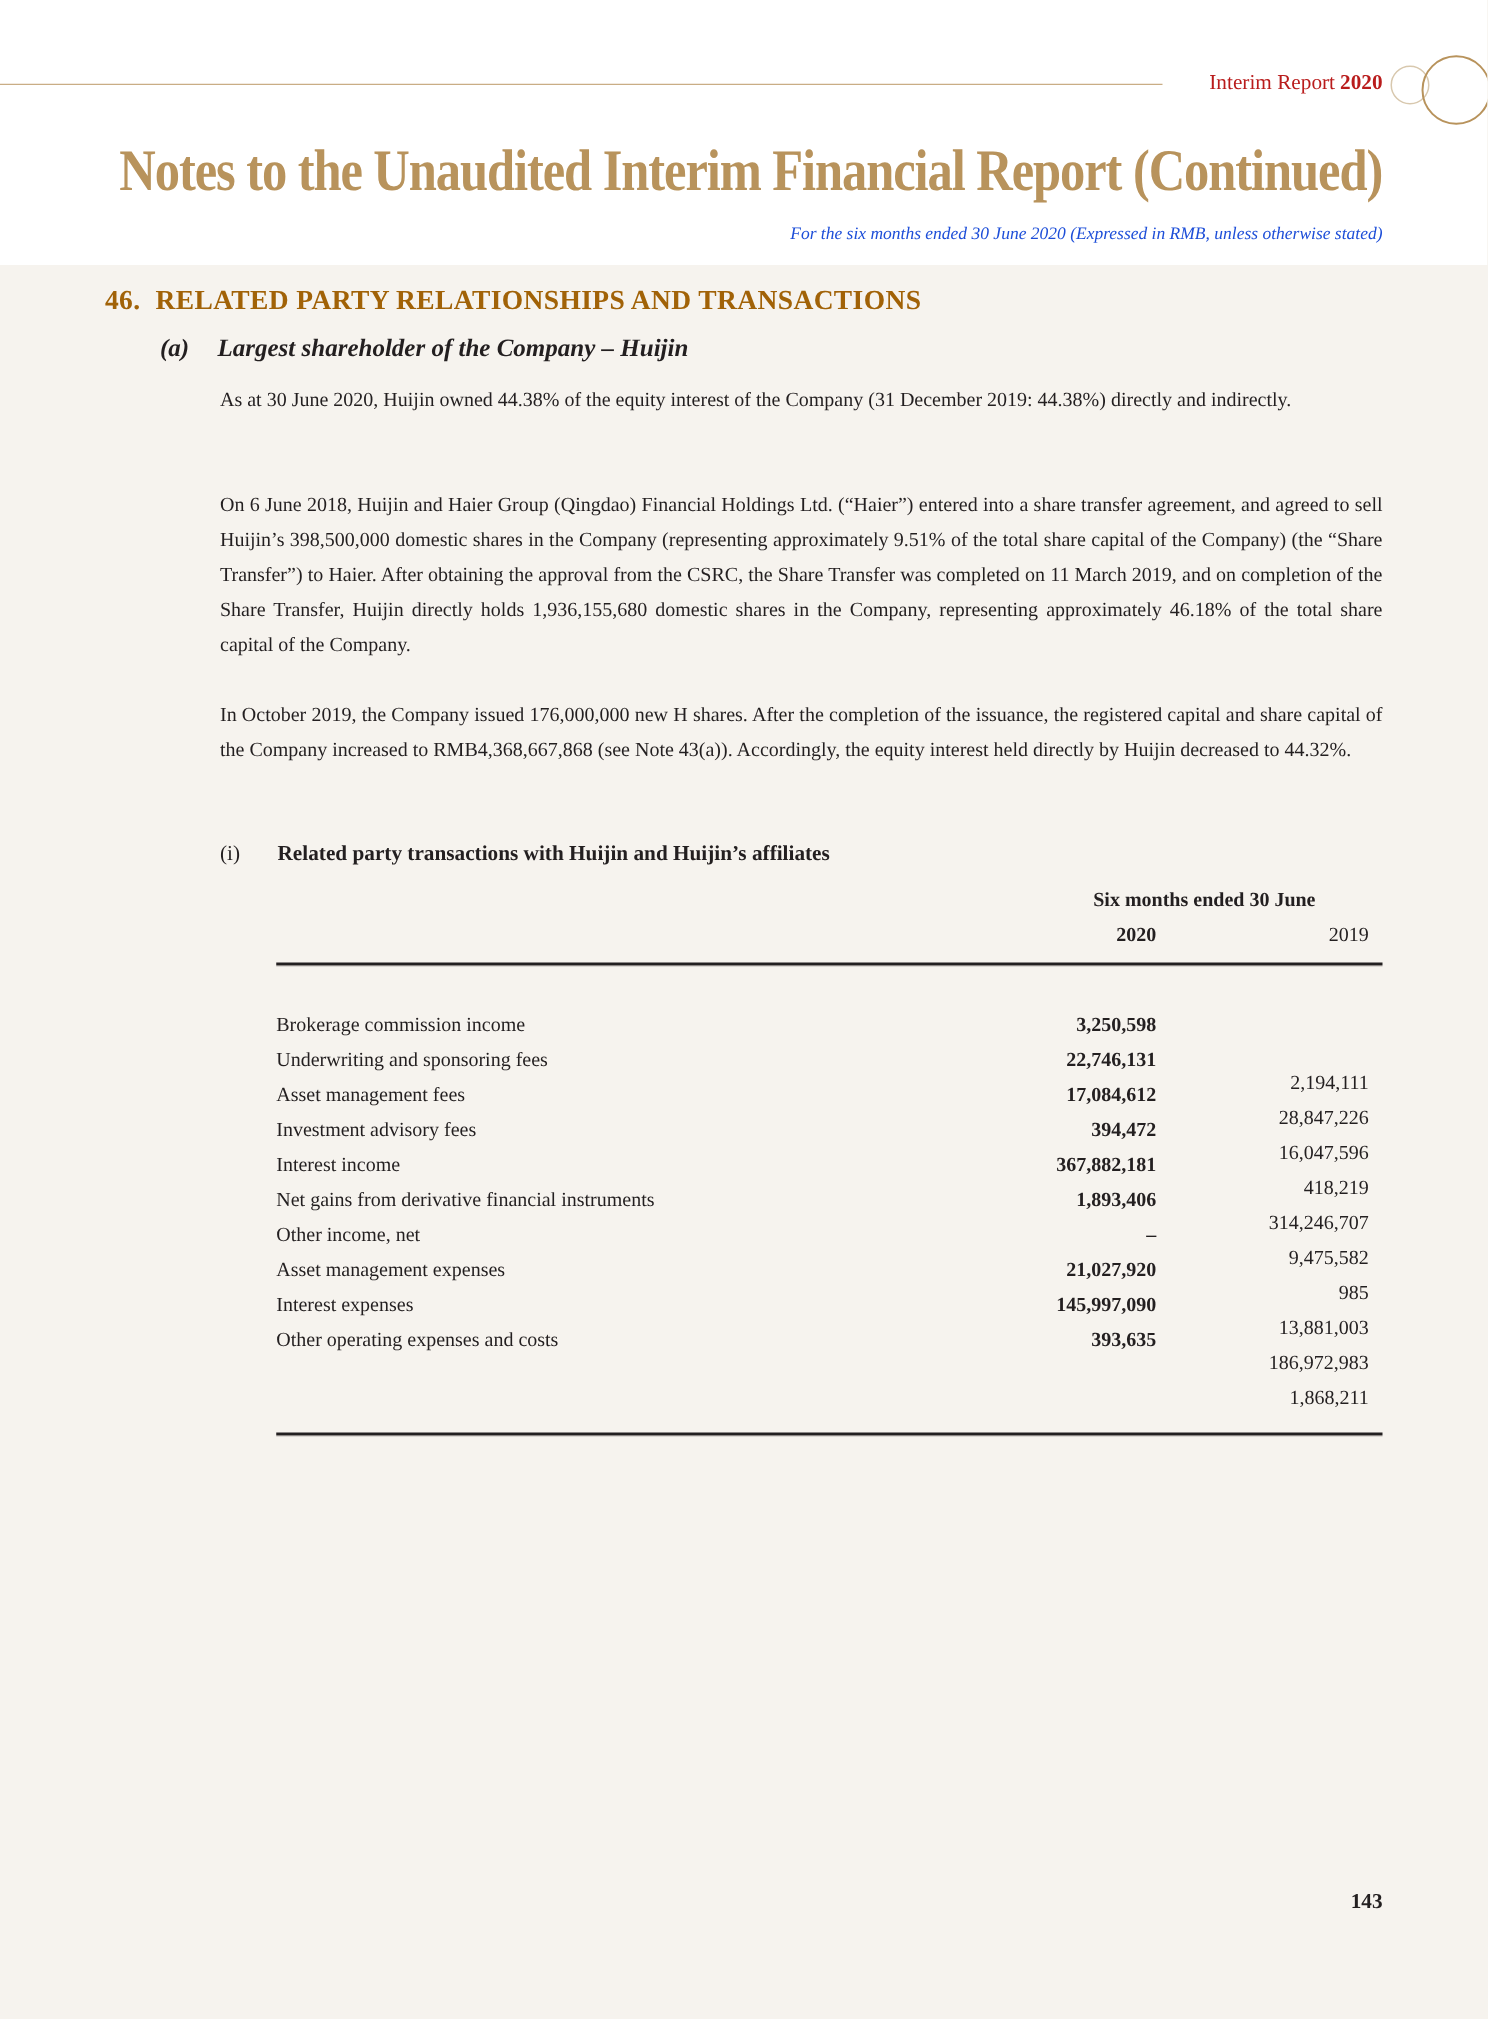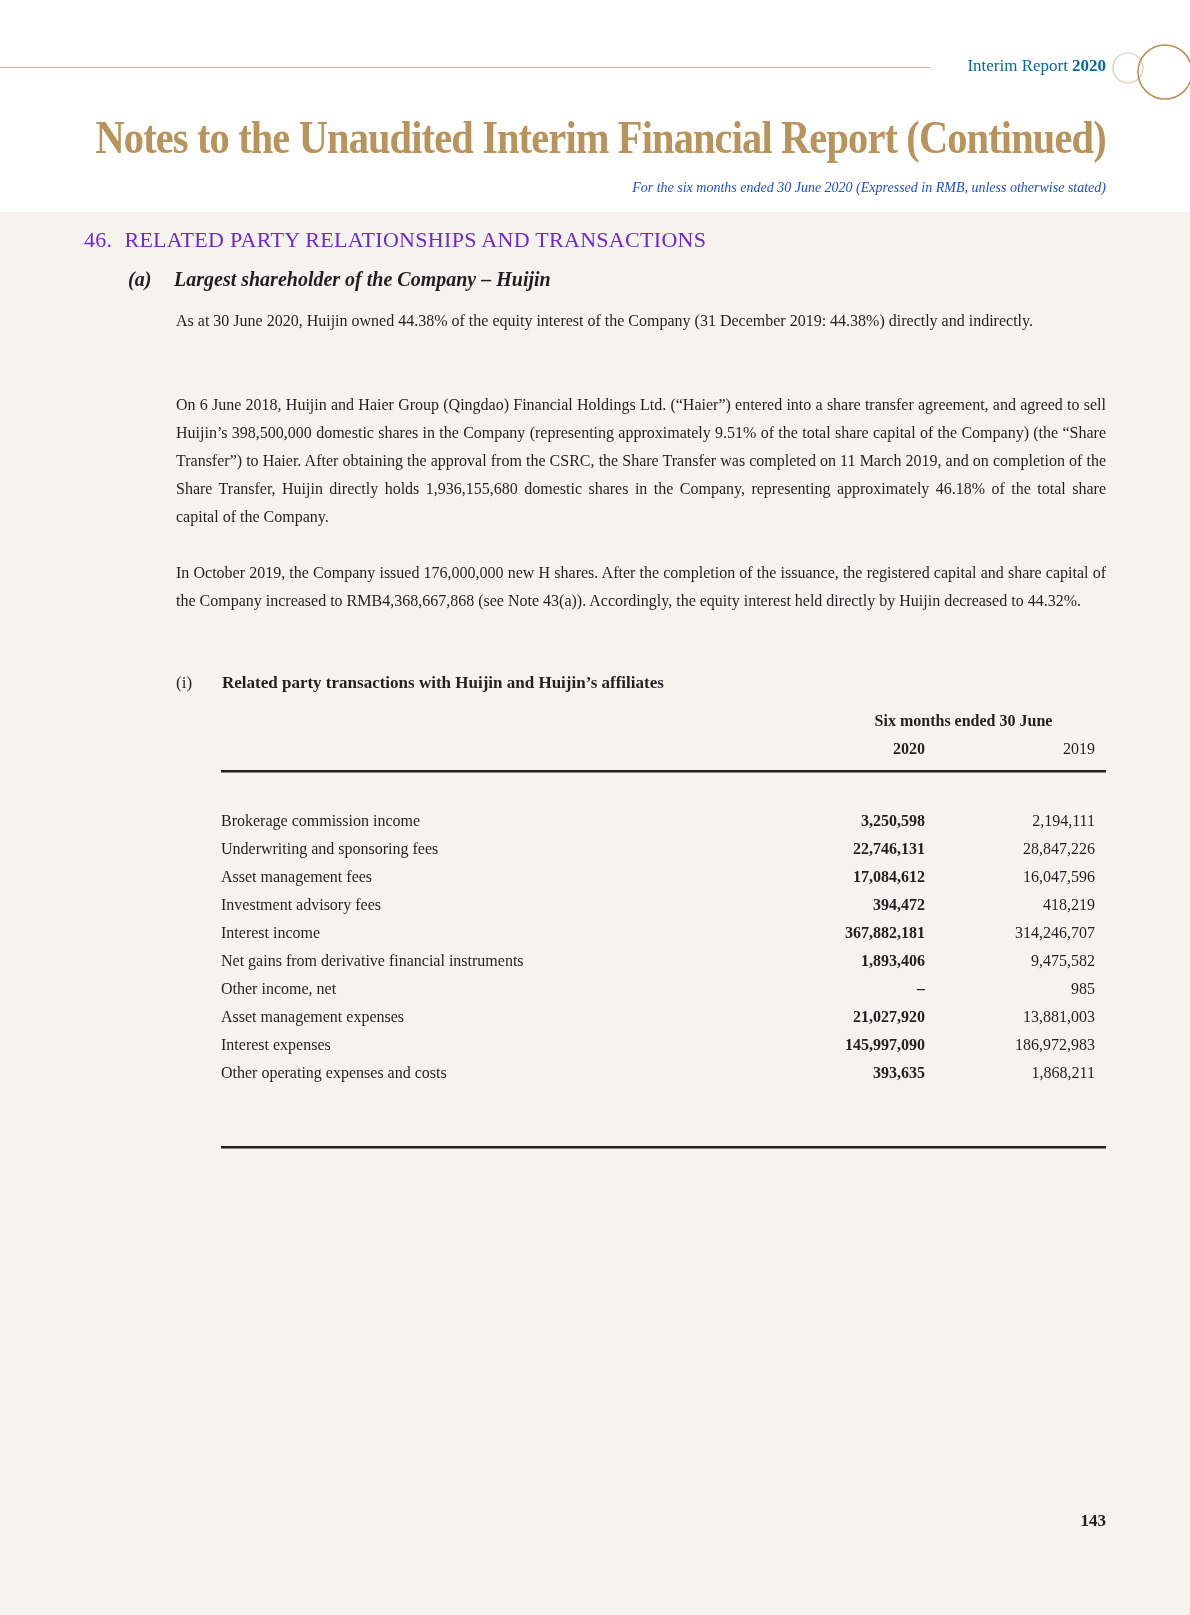--- a/index.html
+++ b/index.html
@@ -14,40 +14,40 @@
   .header-band {
     position: absolute; left: 0; top: 0; width: 1190px; height: 212px;
     background: #ffffff;
   }
   .header-rule {
     position: absolute; left: 0; top: 67px; width: 930px; height: 1px;
     background: #c9ad85;
   }
   .report-label {
     position: absolute; top: 56px; right: 84px;
-    font-size: 17px; color: #0369a1; font-weight: normal;
+    font-size: 17px; color: #b91c1c; font-weight: normal;
     white-space: nowrap;
   }
   .report-label .year { font-weight: bold; margin-left: 4px; }
   .circles {
     position: absolute; right: 0; top: 44px; width: 80px; height: 56px;
   }
   .page-title {
     position: absolute; right: 84px; top: 110px;
     font-size: 47px; font-weight: bold; color: #b8935c;
     letter-spacing: -1px; white-space: nowrap;
     transform: scaleX(0.86); transform-origin: right center;
   }
   .page-subtitle {
     position: absolute; right: 84px; top: 180px;
     font-size: 14px; font-style: italic; color: #1d4ed8; white-space: nowrap;
   }
   .section-title {
     position: absolute; left: 84px; top: 227px;
-    font-size: 22px; font-weight: normal; color: #6d28d9; white-space: nowrap;
+    font-size: 22px; font-weight: bold; color: #a16207; white-space: nowrap;
     letter-spacing: 0.3px;
   }
   .section-title .num { margin-right: 12px; }
   .sub-title {
     position: absolute; left: 128px; top: 268px;
     font-size: 20px; font-weight: bold; font-style: italic; white-space: nowrap;
   }
   .sub-title .marker { display: inline-block; width: 46px; }
   .para {
     position: absolute; left: 176px; width: 930px;
@@ -72,21 +72,21 @@
     position: absolute; left: 0; width: 885px; height: 3px;
     border-top: 2px solid #231f20; border-bottom: 1px solid #8a8582;
   }
   .rule.top { top: 58px; }
   .rows { position: absolute; left: 0; top: 95px; width: 885px; }
   .row {
     position: relative; height: 28px; font-size: 16px; line-height: 28px; text-align: right;
   }
   .row .label { position: absolute; left: 0; white-space: nowrap; }
   .row .v2020 { position: absolute; right: 181px; font-weight: bold; white-space: nowrap; }
-  .row .v2019 { position: absolute; right: 11px; white-space: nowrap; }
+  .row .v2019 { position: absolute; right: 11px; white-space: nowrap; margin-top: 46px; }
   .rule.bottom { top: 434px; }
   .page-number {
     position: absolute; right: 84px; top: 1511px;
     font-size: 17px; font-weight: bold;
   }
 </style>
 </head>
 <body>
 
 <div class="header-band"></div>

